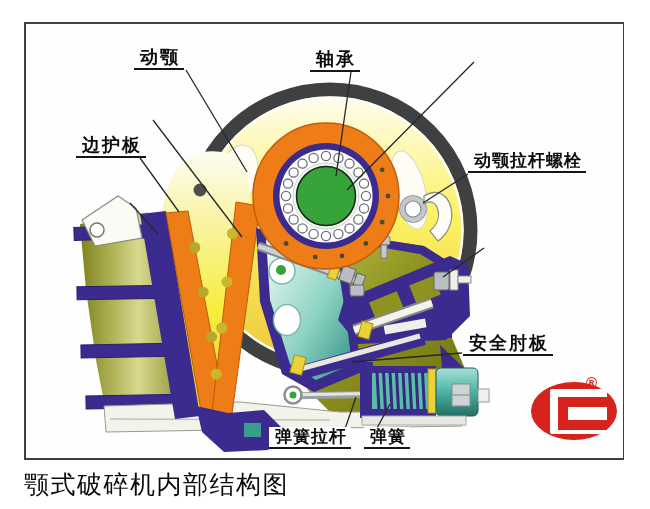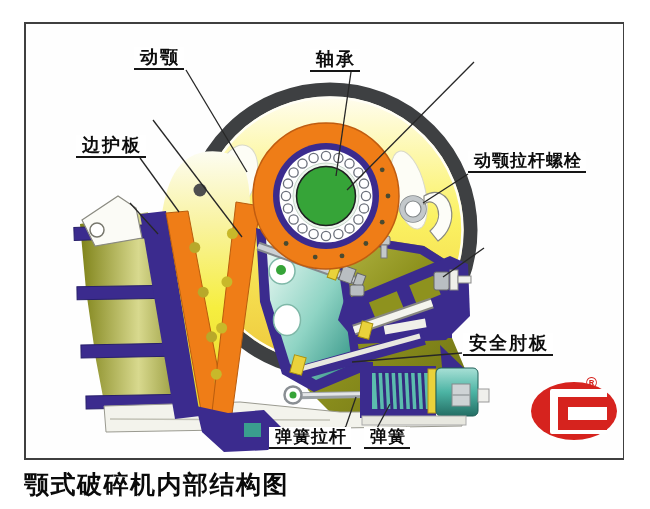--- a/index.html
+++ b/index.html
@@ -5,21 +5,21 @@
   html,body{margin:0;padding:0;background:#fff;}
   .stage{position:relative;width:624px;height:509px;background:#ffffff;overflow:hidden;
          font-family:"Liberation Sans","DejaVu Sans",sans-serif;}
   .frame{position:absolute;left:24px;top:22px;width:601px;height:438px;
          border:2px solid #3f3f3f;background:#fefefe;box-sizing:border-box;}
   svg.draw{position:absolute;left:0;top:0;}
   .plabel{position:absolute;font-weight:bold;color:#0d0d0d;background:#ffffff;
           padding:0 4px 1px 6px;border-bottom:2px solid #161616;
           letter-spacing:2px;line-height:1.12;white-space:nowrap;z-index:5;}
   .fs18{font-size:18px;} .fs17{font-size:17px;letter-spacing:1px;}
-  .caption{position:absolute;left:24px;top:468px;font-size:25px;font-weight:bold;
+  .caption{position:absolute;left:24px;top:468px;font-size:25px;font-weight:normal;
            color:#0a0a0a;letter-spacing:1.5px;white-space:nowrap;z-index:5;}
   .rmark{position:absolute;left:586px;top:374px;font-size:15px;font-weight:bold;
          color:#d6231e;z-index:6;}
 </style>
 </head>
 <body>
 
 <div class="stage">
 
   <div class="frame"></div>

